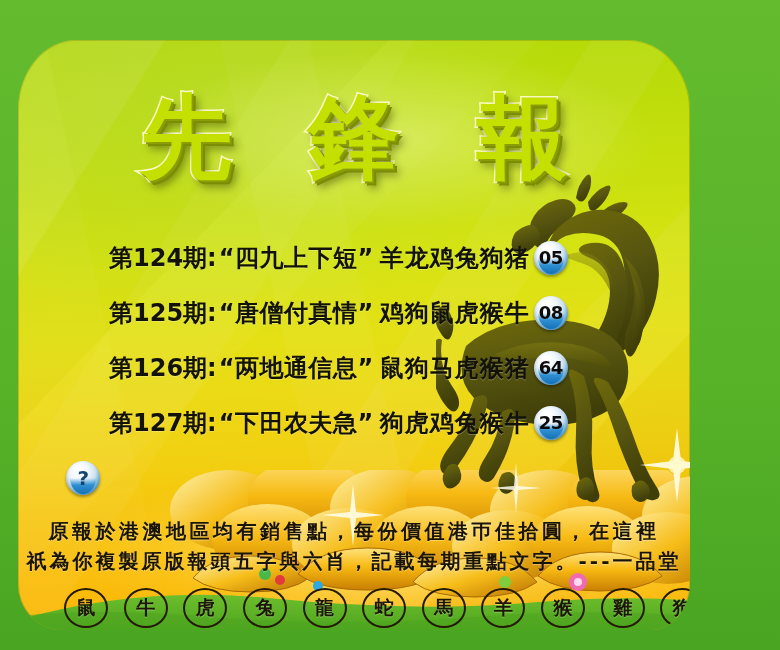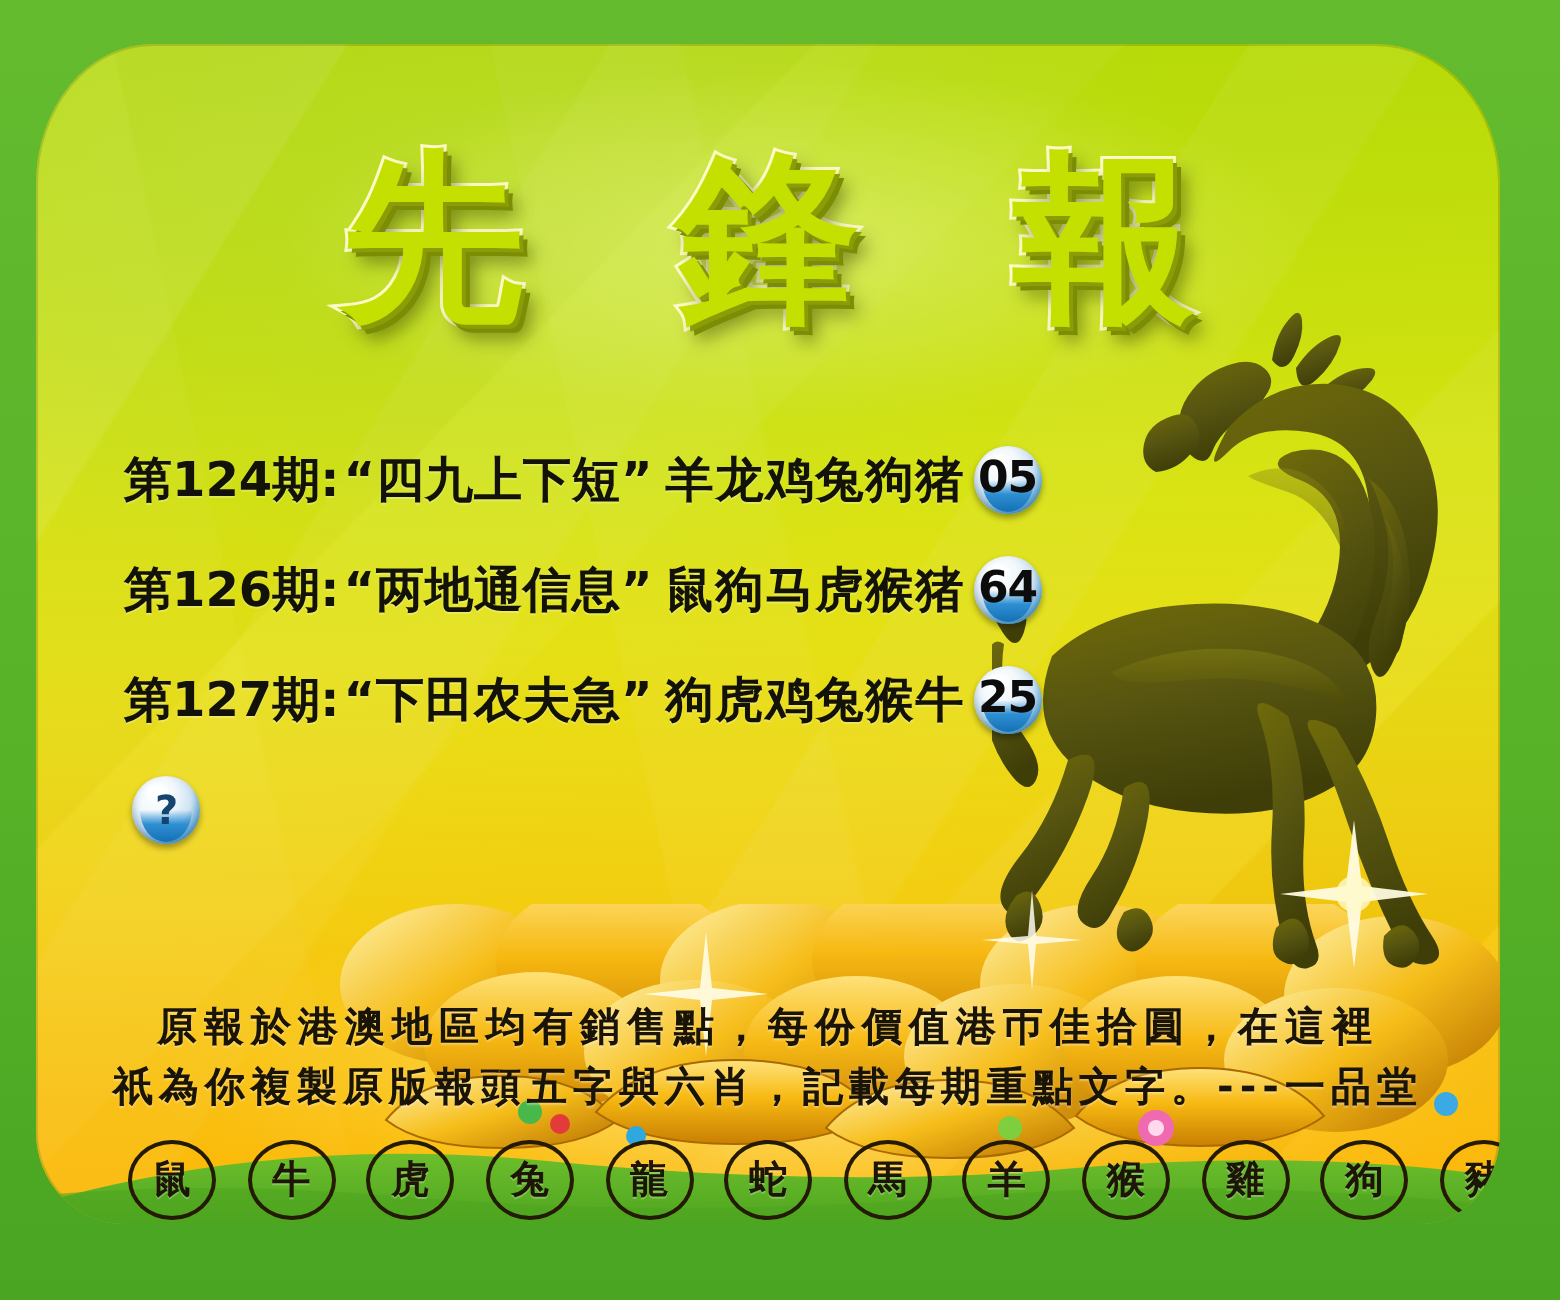--- a/index.html
+++ b/index.html
@@ -18,22 +18,22 @@
 
   
   .outer-green {
     position: absolute; inset: 0;
     background: linear-gradient(180deg,#64bb2e 0%, #57b228 60%, #49a522 100%);
   }
 
   
   .panel {
     position: absolute;
-    left: 18px; top: 22px;
-    width: 732px; height: 590px;
+    left: 18px; top: 40px;
+    width: 672px; height: 590px;
     background:
       radial-gradient(ellipse 520px 300px at 30% 12%, rgba(190,225,60,.55), rgba(190,225,60,0) 70%),
       linear-gradient(178deg,
         #b4d908 0%,
         #bedd0b 14%,
         #c9e00e 26%,
         #d7e312 38%,
         #e4e015 50%,
         #ecd915 60%,
         #f2cf12 70%,
@@ -111,21 +111,21 @@
     white-space: nowrap;
   }
   .row-text {
     font-family: "DejaVu Sans", "Liberation Sans", sans-serif;
     font-weight: 700;
     font-size: 24px;
     color: #121208;
     letter-spacing: .5px;
     text-shadow: 0 1px 0 rgba(255,255,255,.25);
   }
-  .row-text .issue { letter-spacing: 0px; }
+  .row-text .issue { letter-spacing: 0px; margin-left: 47px; }
   .row-text .phrase { margin: 0 2px; }
   .row-text .zodiacs { margin-left: 4px; letter-spacing: 1px; margin-top: 38px; }
 
   
   .ball {
     position: relative;
     width: 34px; height: 34px;
     margin-left: 4px;
     flex: 0 0 auto;
     border-radius: 50%;
@@ -148,21 +148,21 @@
     left: 7px; top: 4px; width: 11px; height: 7px;
     border-radius: 50%;
     background: rgba(255,255,255,.85);
     filter: blur(1px);
   }
   .ball .num {
     position: relative;
     z-index: 2;
     font-family: "DejaVu Sans", "Liberation Sans", sans-serif;
     font-weight: 700;
-    font-size: 22px;
+    font-size: 18px;
     color: #0c0c0c;
     letter-spacing: -.5px;
     line-height: 1;
   }
   .ball.unknown .num { color: #15446e; font-size: 20px; }
 
   
   .treasure {
     position: absolute;
     left: 0; right: 0; bottom: 0; height: 160px;
@@ -343,20 +343,26 @@
 
     <div class="rows">
 
       <div class="row">
         <span class="row-text"><span class="issue">第124期:</span><span class="phrase">“四九上下短”</span><span class="zodiacs">羊龙鸡兔狗猪</span></span>
         <span class="ball">
             <span class="num">05</span>
           </span>
       </div>
 
+      <div class="row">
+        <span class="row-text"><span class="issue">第125期:</span><span class="phrase">“唐僧付真情”</span><span class="zodiacs">鸡狗鼠虎猴牛</span></span>
+        <span class="ball">
+            <span class="num">08</span>
+          </span>
+      </div>
 
       <div class="row">
         <span class="row-text"><span class="issue">第126期:</span><span class="phrase">“两地通信息”</span><span class="zodiacs">鼠狗马虎猴猪</span></span>
         <span class="ball">
             <span class="num">64</span>
           </span>
       </div>
 
       <div class="row">
         <span class="row-text"><span class="issue">第127期:</span><span class="phrase">“下田农夫急”</span><span class="zodiacs">狗虎鸡兔猴牛</span></span>

